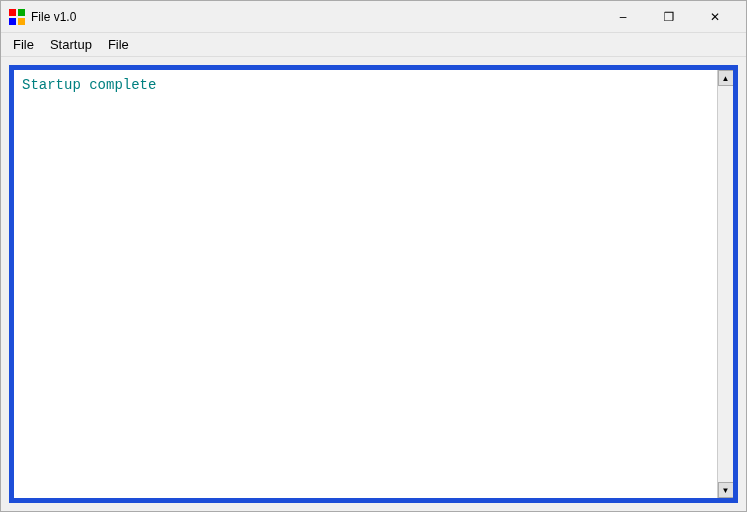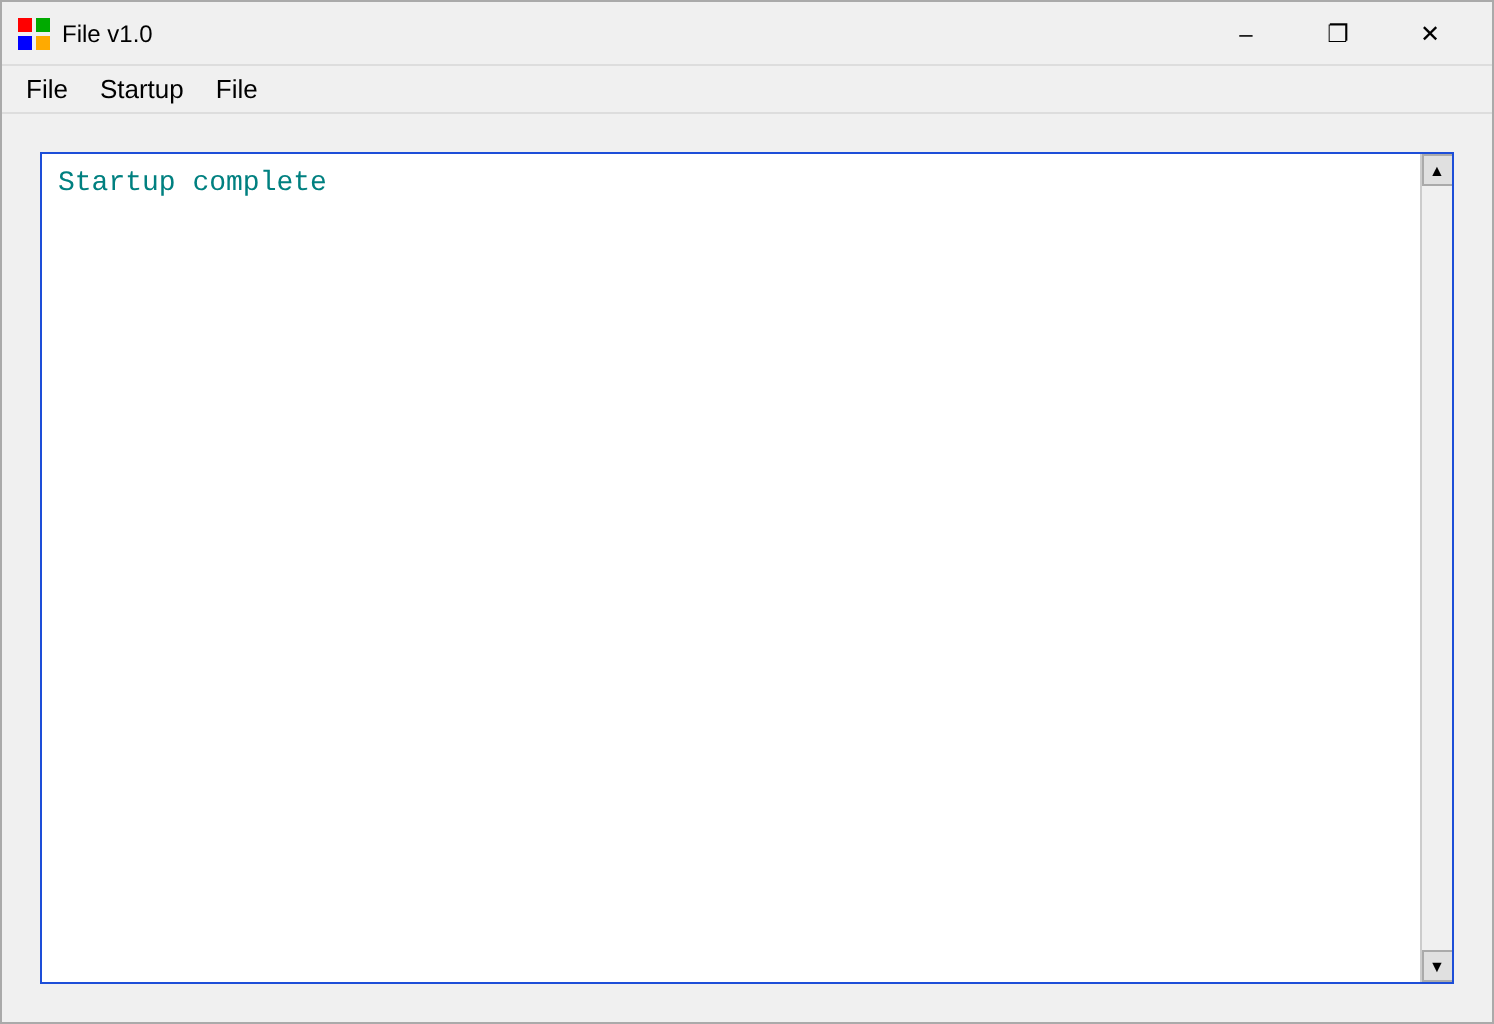--- a/index.html
+++ b/index.html
@@ -90,22 +90,22 @@
       cursor: pointer;
       color: #000000;
       height: 22px;
       display: flex;
       align-items: center;
     }
 
     .content-area {
       flex: 1;
       background: #0ea5e9;
-      margin: 19px;
-      border: 1px solid #1d4ed8;
+      margin: 8px;
+      border: 5px solid #1d4ed8;
       display: flex;
       overflow: hidden;
       position: relative;
     }
 
     .text-area {
       flex: 1;
       padding: 6px 8px;
       font-family: 'Courier New', Courier, monospace;
       font-size: 14px;

